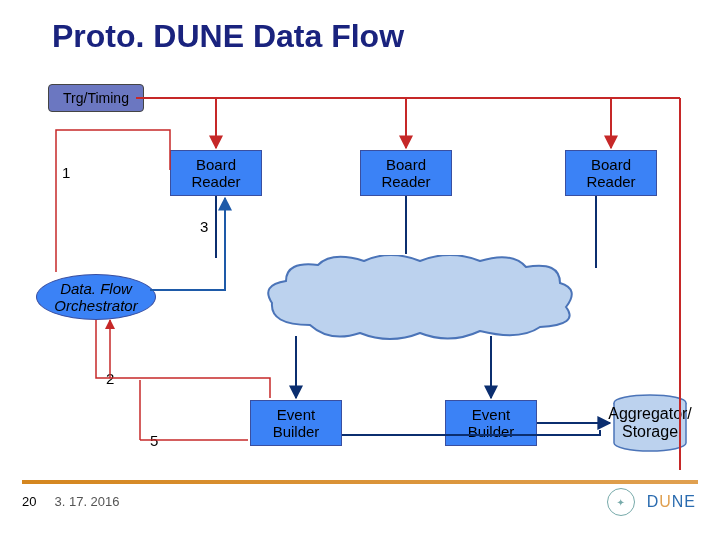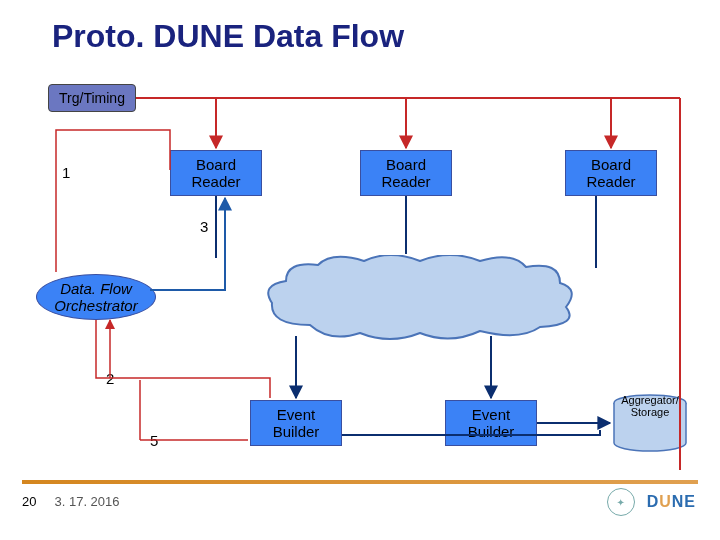--- a/index.html
+++ b/index.html
@@ -13,21 +13,21 @@
   .title {
     position: absolute;
     top: 18px; left: 52px;
     font-size: 32px;
     font-weight: bold;
     color: #1a237e;
   }
   .trg-box {
     position: absolute;
     top: 84px; left: 48px;
-    width: 88px; height: 28px;
+    width: 96px; height: 28px;
     background: #6b77c1;
     border: 1px solid #444;
     border-radius: 4px;
     color: #000;
     display: flex; align-items: center; justify-content: center;
     font-size: 14px;
   }
   .box {
     position: absolute;
     text-align: center;
@@ -53,23 +53,23 @@
     text-align: center;
     font-size: 15px;
     color: #000;
     z-index: 5;
   }
   .cloud svg { position: absolute; top:0; left:0; width:100%; height:100%; z-index:-1;}
   .storage {
     position: absolute;
     top: 394px; left: 612px;
     width: 76px; height: 58px;
-    font-size: 11px;
+    font-size: 16px;
     color: #000;
-    display:flex; justify-content:center;
+    display:flex; align-items:center; justify-content:center;
     text-align:center;
   }
   .storage svg { position:absolute; top:0; left:0; width:100%; height:100%; z-index:-1;}
 
   .num {
     position: absolute;
     font-size: 15px;
     color: #000;
   }
   .n1 { top: 164px; left: 62px; }
@@ -93,21 +93,21 @@
   .logos {
     position:absolute; top: 488px; right: 24px;
     display:flex; gap:12px; align-items:center;
   }
   .logo-f {
     width:28px; height:28px; border-radius:50%;
     border:1px solid #7aa;
     display:flex; align-items:center; justify-content:center;
     font-size:10px; color:#7aa;
   }
-  .logo-d { font-size:16px; font-weight:bold; letter-spacing:1px; }
+  .logo-d { font-size:16px; font-weight:normal; letter-spacing:1px; }
   .logo-d .d { color:#2b6cb0; }
   .logo-d .u { color:#e0a050; }
 </style>
 </head>
 <body>
 
 <div class="title">Proto. DUNE Data Flow</div>
 
 <div class="trg-box">Trg/Timing</div>
 

